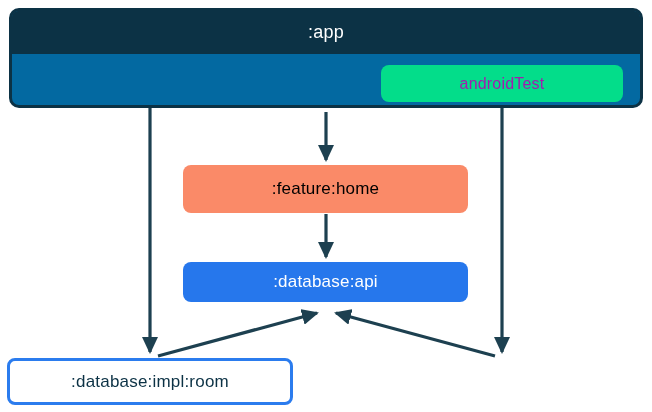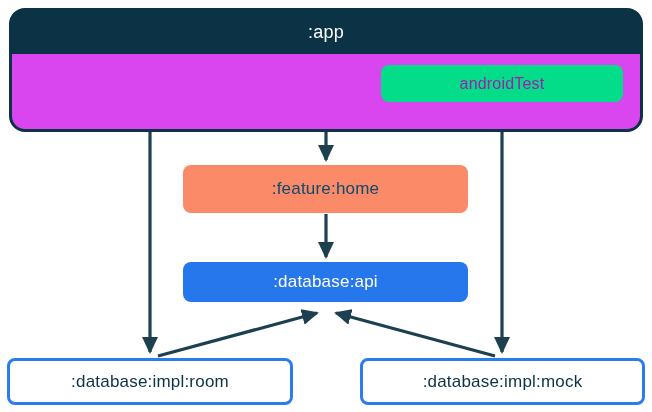--- a/index.html
+++ b/index.html
@@ -3,31 +3,31 @@
 <meta charset="utf-8">
 <style>
   html,body{margin:0;padding:0;background:#ffffff;}
   .canvas{
     position:relative;width:652px;height:412px;background:#ffffff;overflow:hidden;
     font-family:"Liberation Sans", sans-serif;
   }
   .node{position:absolute;display:flex;align-items:center;justify-content:center;
     box-sizing:border-box;border-radius:8px;font-size:17px;letter-spacing:.2px;}
   
-  .app-box{position:absolute;left:9px;top:8px;width:634px;height:124px;
-    box-sizing:border-box;border:3px solid #0c3245;border-radius:16px;background:#d946ef;}
+  .app-box{position:absolute;left:9px;top:8px;width:634px;height:100px;
+    box-sizing:border-box;border:3px solid #0c3245;border-radius:10px;background:#0369a1;}
   .app-header{position:absolute;left:0;top:0;right:0;height:43px;background:#0c3245;
     border-radius:6px 6px 0 0;display:flex;align-items:center;justify-content:center;
     color:#ffffff;font-size:18px;letter-spacing:.3px;}
   .pill{position:absolute;top:65px;height:37px;border-radius:8px;display:flex;
     align-items:center;justify-content:center;font-size:16px;letter-spacing:.2px;}
   .pill-main{left:30px;width:240px;background:#0c3245;color:#ffffff;}
   .pill-test{left:381px;width:242px;background:#03dd8a;color:#a21caf;}
   
-  .feature-home{left:183px;top:165px;width:285px;height:48px;background:#fa8a68;color:#0c4a6e;}
+  .feature-home{left:183px;top:165px;width:285px;height:48px;background:#fa8a68;color:#000000;}
   .database-api{left:183px;top:262px;width:285px;height:40px;background:#2677ec;color:#ffffff;}
   
   .impl{background:#ffffff;border:3px solid #2b7cee;color:#0c3245;}
   .impl-room{left:7px;top:358px;width:286px;height:47px;}
   .impl-mock{left:360px;top:358px;width:285px;height:47px;}
   .edges{position:absolute;left:0;top:0;width:652px;height:412px;pointer-events:none;}
   .edges line{stroke:#1d4050;stroke-width:3.2px;}
 </style>
 </head>
 <body>
@@ -60,17 +60,14 @@
   <div class="node feature-home">
     <span>:feature:home</span>
   </div>
   <div class="node database-api">
     <span>:database:api</span>
   </div>
 
   <div class="node impl impl-room">
     <span>:database:impl:room</span>
   </div>
-  <div class="node impl impl-mock">
-    <span>:database:impl:mock</span>
-  </div>
 
 </div>
 
 </body></html>

